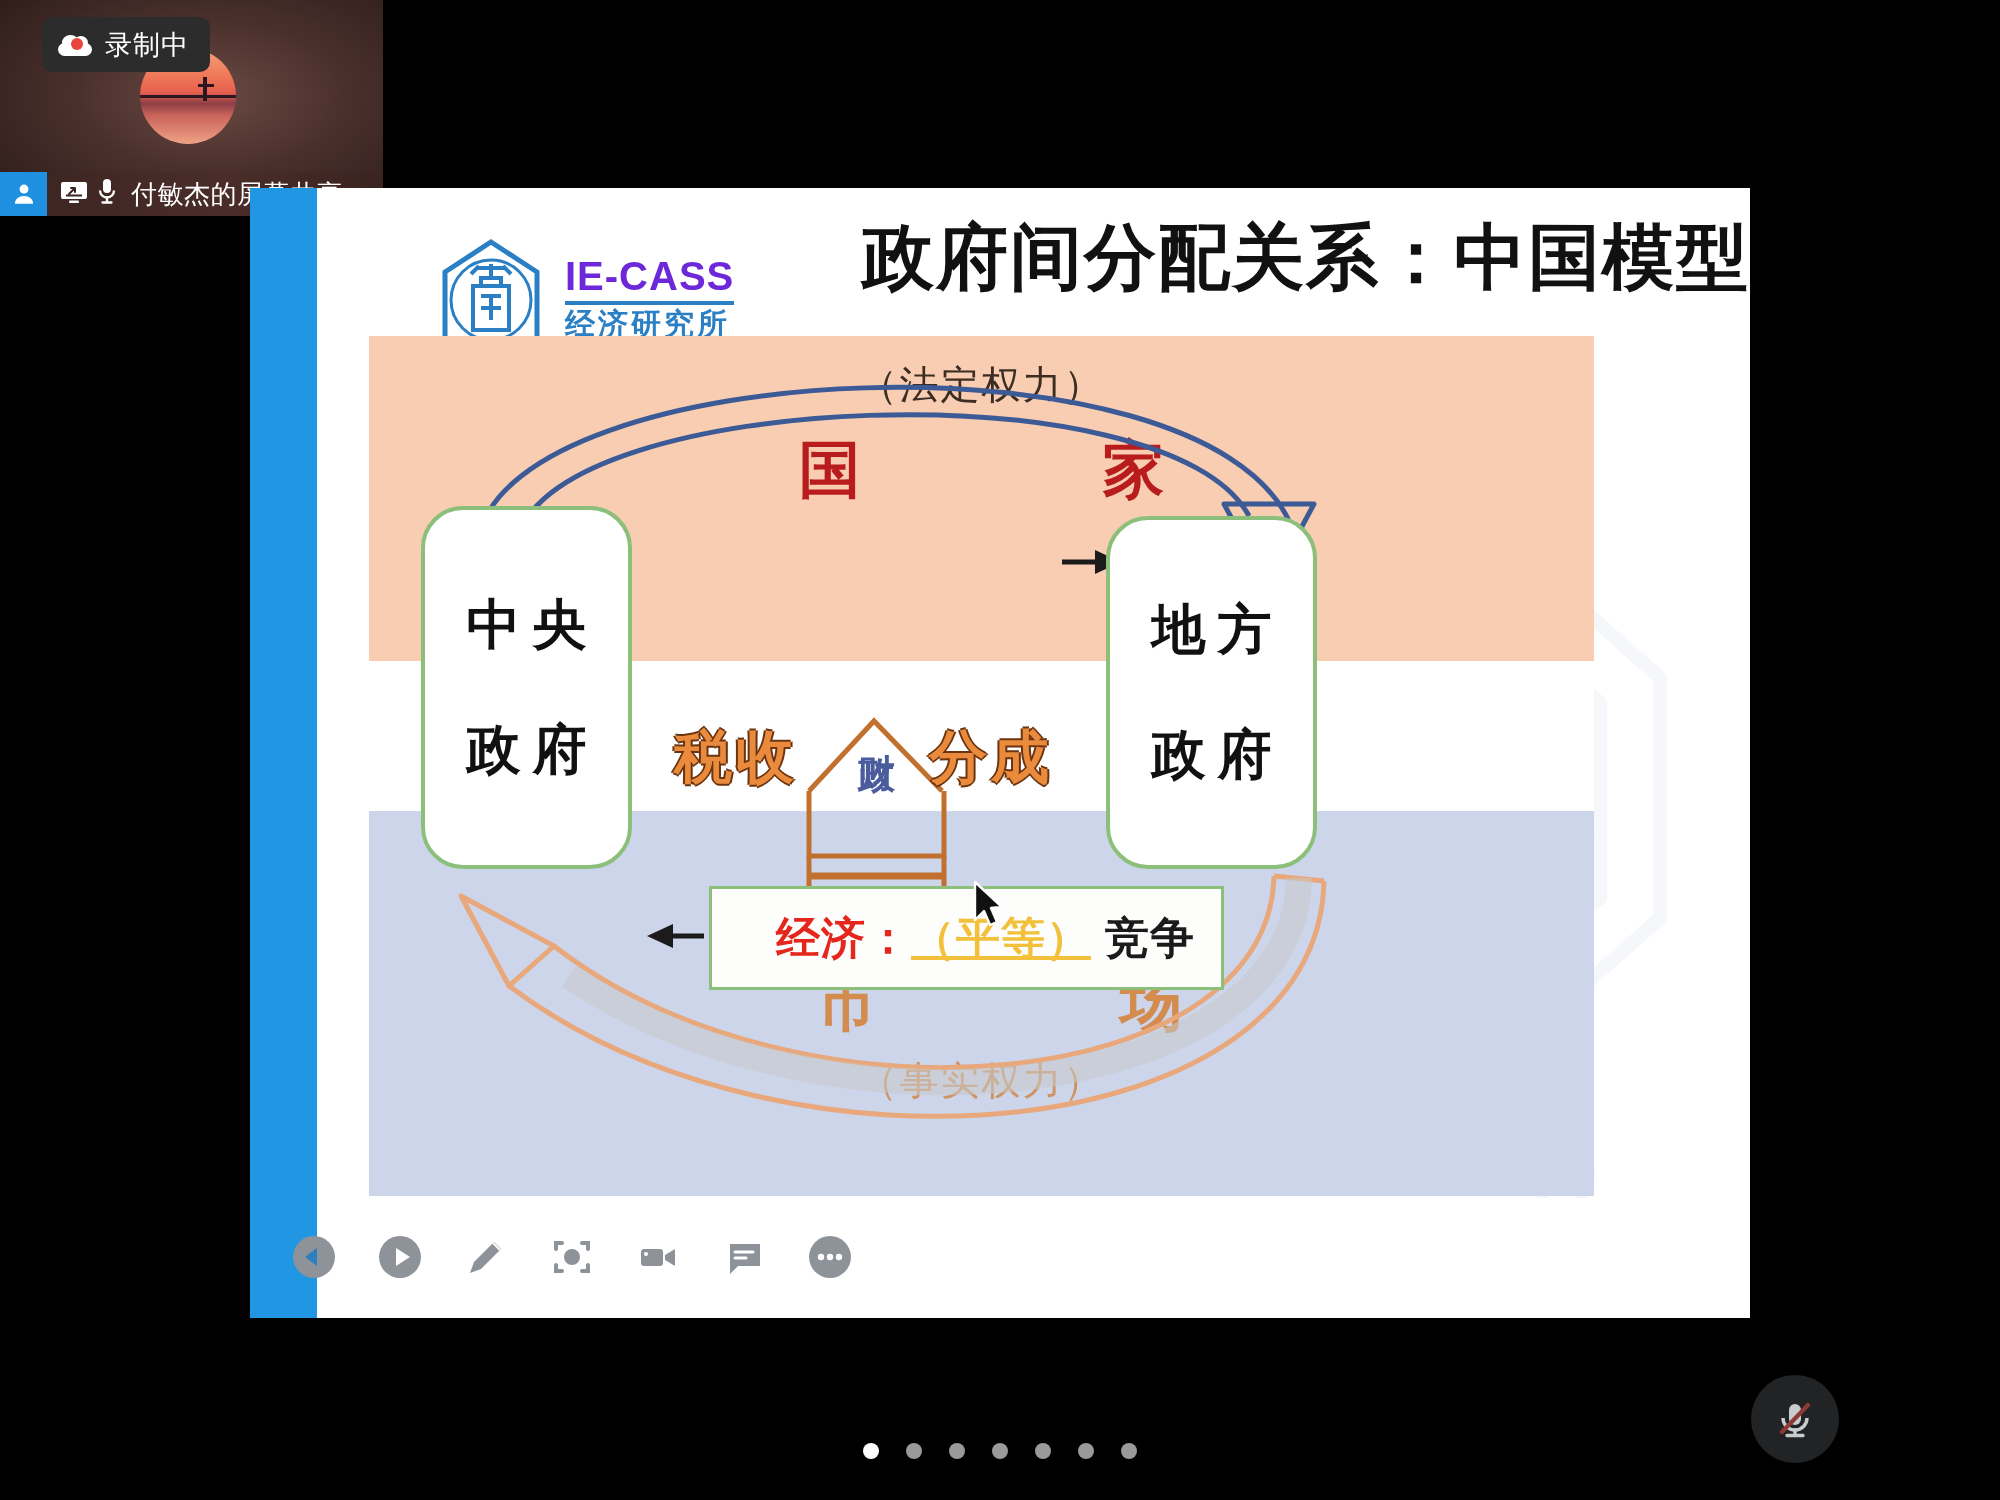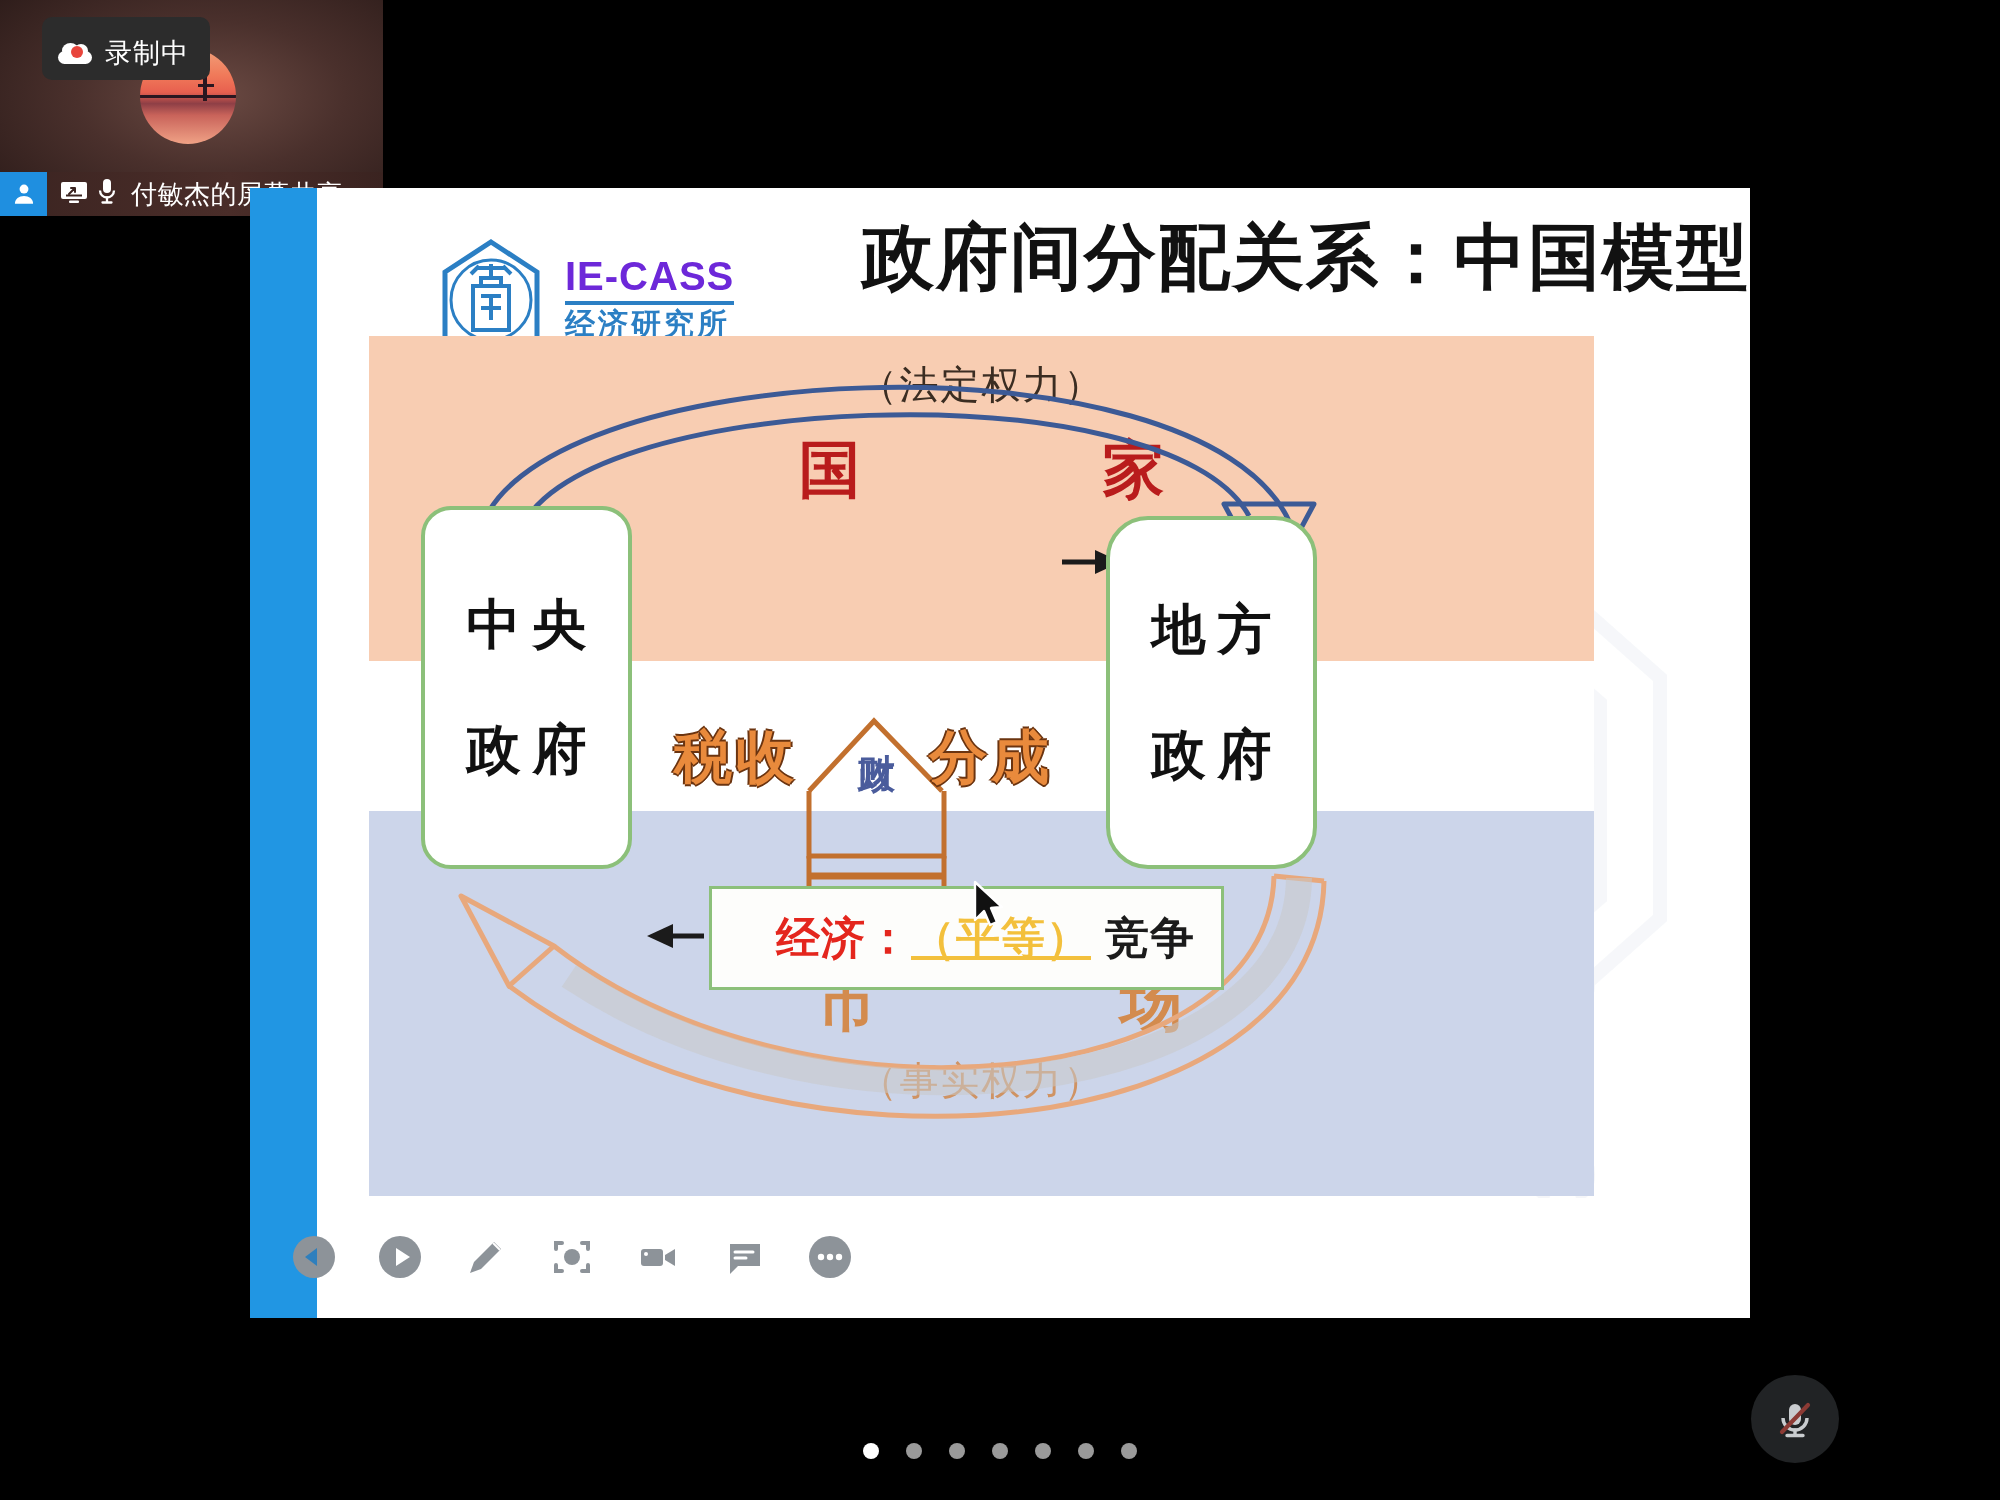--- a/index.html
+++ b/index.html
@@ -4,21 +4,21 @@
 <style>
   html,body{margin:0;padding:0;background:#000;}
   body{width:2000px;height:1500px;overflow:hidden;font-family:"Liberation Sans","DejaVu Sans",sans-serif;}
   #root{position:relative;width:2000px;height:1500px;background:#000;}
 
   
   .selfview{position:absolute;left:0;top:0;width:383px;height:213px;
     background:radial-gradient(ellipse at 55% 45%, #6b4a43 0%, #4a302c 45%, #2a1a18 100%);
     overflow:hidden;}
   .rec-badge{position:absolute;left:42px;top:17px;height:55px;display:flex;align-items:center;
-    gap:13px;background:#2c2c2c;border-radius:10px;padding:8px 21px 0 16px;}
+    gap:13px;background:#2c2c2c;border-radius:10px;padding:0 21px 0 16px;}
   .rec-cloud{position:relative;width:34px;height:22px;}
   .rec-cloud .c1{position:absolute;left:0;bottom:0;width:34px;height:13px;background:#fff;border-radius:7px;}
   .rec-cloud .c2{position:absolute;left:4px;bottom:6px;width:17px;height:15px;background:#fff;border-radius:50%;}
   .rec-cloud .c3{position:absolute;left:16px;bottom:7px;width:14px;height:13px;background:#fff;border-radius:50%;}
   .rec-cloud .dot{position:absolute;left:13px;bottom:6px;width:12px;height:12px;background:#e8453c;border-radius:50%;}
   .rec-text{color:#fff;font-size:27px;letter-spacing:1px;}
   .avatar{position:absolute;left:140px;top:48px;width:96px;height:96px;border-radius:50%;overflow:hidden;
     background:linear-gradient(180deg,#f1a07a 0%,#f07a5a 28%,#e8604f 46%,#8e3f46 58%,#c9635a 70%,#f0a286 100%);}
   .avatar .horizon{position:absolute;left:0;top:49%;width:100%;height:3px;background:#2a1720;}
   .avatar .pole{position:absolute;left:66%;top:30%;width:4px;height:24px;background:#2a1720;}
@@ -50,21 +50,21 @@
 
   
   .diagram{position:absolute;left:52px;top:148px;width:1225px;height:860px;}
   .band-top{position:absolute;left:0;top:0;width:100%;height:400px;background:#f8cdb2;}
   .band-bottom{position:absolute;left:0;top:400px;width:100%;height:460px;background:#ccd5ea;}
   .white-mid{position:absolute;left:0;top:325px;width:100%;height:150px;background:#fff;}
 
   .gov-box{position:absolute;background:#fff;border:4px solid #8cc07a;border-radius:42px;
     display:flex;flex-direction:column;align-items:center;justify-content:center;gap:52px;}
   .gov-box span{font-family:"DejaVu Serif","Liberation Serif",serif;font-weight:bold;font-size:54px;color:#111;letter-spacing:12px;text-indent:12px;}
-  #gov-left{left:52px;top:170px;width:203px;height:355px;border-radius:30px;}
+  #gov-left{left:52px;top:170px;width:203px;height:355px;}
   #gov-right{left:737px;top:180px;width:203px;height:345px;}
 
   .label-state{position:absolute;left:0;right:0;top:92px;text-align:center;
     font-family:"DejaVu Serif","Liberation Serif",serif;font-weight:bold;font-size:62px;color:#b91c1c;letter-spacing:90px;text-indent:90px;}
   .label-legal{position:absolute;left:0;right:0;top:22px;text-align:center;font-size:39px;color:#3b2d22;letter-spacing:2px;}
   .label-market{position:absolute;left:0;right:0;top:625px;text-align:center;
     font-family:"DejaVu Serif","Liberation Serif",serif;font-weight:bold;font-size:62px;color:#d38b4e;letter-spacing:90px;text-indent:90px;margin-left:35px;}
   .label-defacto{position:absolute;left:0;right:0;top:718px;text-align:center;font-size:39px;color:#cf9363;letter-spacing:2px;}
 
   .row-box{position:absolute;background:#fdfdfb;border:3px solid #8cc07a;display:flex;align-items:center;}

